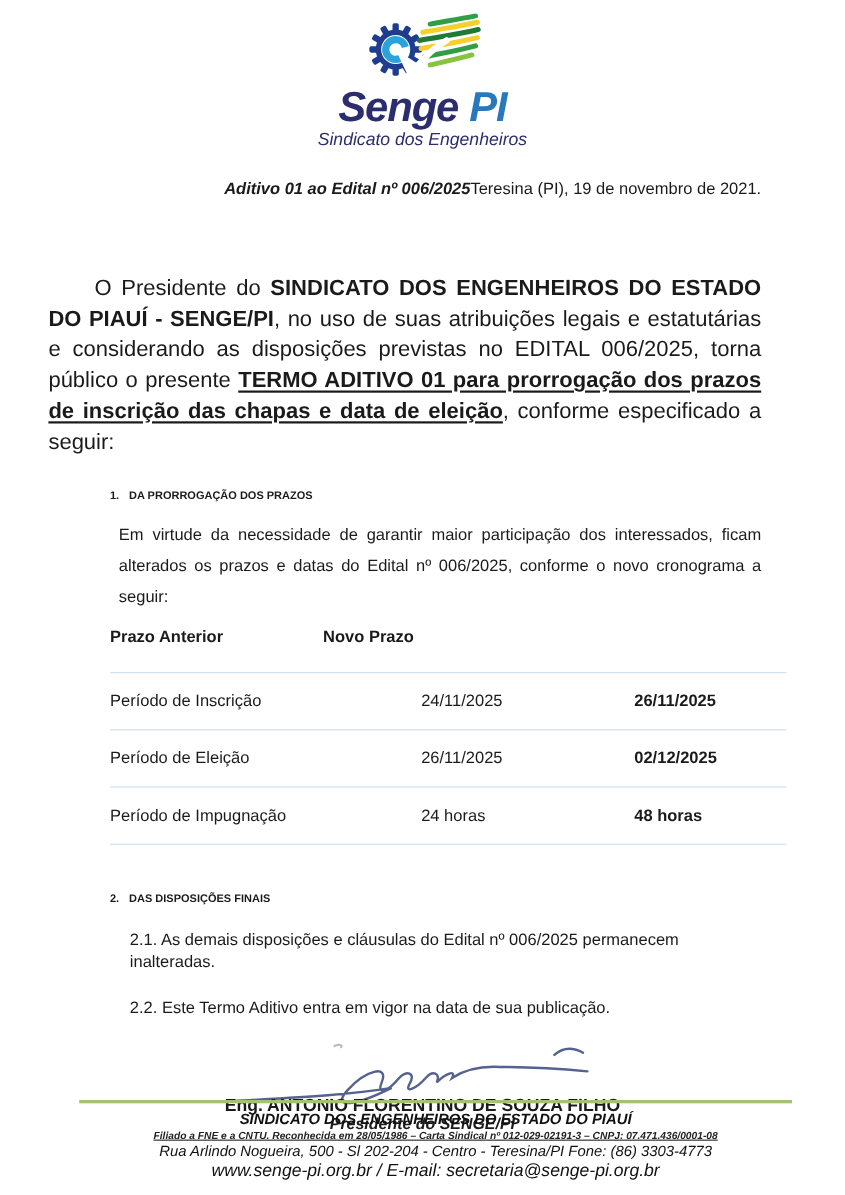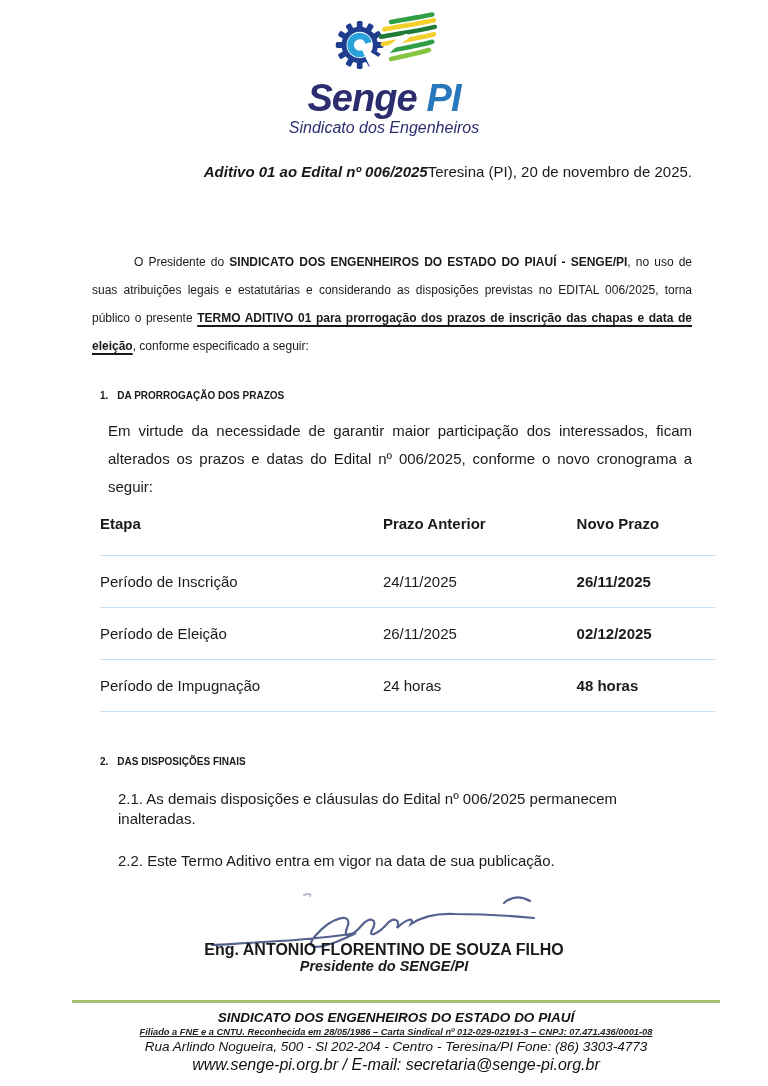--- a/index.html
+++ b/index.html
@@ -12,22 +12,22 @@
   .logo-art{height:66px; display:block; margin:0 auto;}
   .brand{font-style:italic; font-weight:bold; font-size:38px; line-height:40px; letter-spacing:-1px;}
   .brand-main{color:#2b2d6e;}
   .brand-pi{color:#2878be; margin-left:10px;}
   .tagline{font-style:italic; color:#2b2d6e; font-size:16px; line-height:18px; margin-top:1px;}
   
   .ref-row{display:flex; justify-content:flex-end; margin:26px 76px 0 108px; font-size:15px;}
   .ref{font-weight:bold; font-style:italic;}
   
   .intro{
-    margin:68px 76px 0 92px; text-align:justify;
-    font-size:12px; line-height:28px; text-indent:42px;
+    margin:68px 76px 0 44px; text-align:justify;
+    font-size:20px; line-height:28px; text-indent:42px;
   }
   .intro b{font-weight:bold;}
   .intro .emph{font-weight:bold; text-decoration:underline; text-decoration-thickness:2px; text-underline-offset:3px;}
   .sec-title{margin:30px 76px 0 100px; font-size:10px; font-weight:bold;}
   .sec-title .num{margin-right:9px;}
   .sec-body{margin:16px 76px 0 108px; text-align:justify; font-size:15px; line-height:28px;}
   
   .sched{margin:14px 53px 0 100px;}
   .t-row{display:flex; align-items:center; font-size:15px;}
   .t-head{height:40px; align-items:flex-start; font-weight:bold;}
@@ -91,33 +91,32 @@
       </g>
     </svg>
     <div class="brand">
       <span class="brand-main">Senge</span><span class="brand-pi">PI</span>
     </div>
     <div class="tagline">Sindicato dos Engenheiros</div>
   </div>
 
   <div class="ref-row">
     <span class="ref">Aditivo 01 ao Edital nº 006/2025</span>
-    <span class="dateline">Teresina (PI), 20 de novembro de 2025.</span>
+    <span class="dateline">Teresina (PI), 19 de novembro de 2021.</span>
   </div>
 
   <p class="intro"><span>O Presidente do </span><b>SINDICATO DOS ENGENHEIROS DO ESTADO DO PIAUÍ - SENGE/PI</b><span>, no uso de suas atribuições legais e estatutárias e considerando as disposições previstas no EDITAL 006/2025, torna público o presente </span><b class="emph">TERMO ADITIVO 01 para prorrogação dos prazos de inscrição das chapas e data de eleição</b><span>, conforme especificado a seguir:</span></p>
 
   <h3 class="sec-title">
     <span class="num">1.</span><span>DA PRORROGAÇÃO DOS PRAZOS</span>
   </h3>
   <p class="sec-body">Em virtude da necessidade de garantir maior participação dos interessados, ficam alterados os prazos e datas do Edital nº 006/2025, conforme o novo cronograma a seguir:</p>
 
   <div class="sched">
     <div class="t-row t-head">
-      <div class="c1">Etapa</div>
       <div class="c2">Prazo Anterior</div>
       <div class="c3">Novo Prazo</div>
     </div>
     <div class="t-row t-body">
       <div class="c1">Período de Inscrição</div>
       <div class="c2">24/11/2025</div>
       <div class="c3">26/11/2025</div>
     </div>
     <div class="t-row t-body">
       <div class="c1">Período de Eleição</div>

